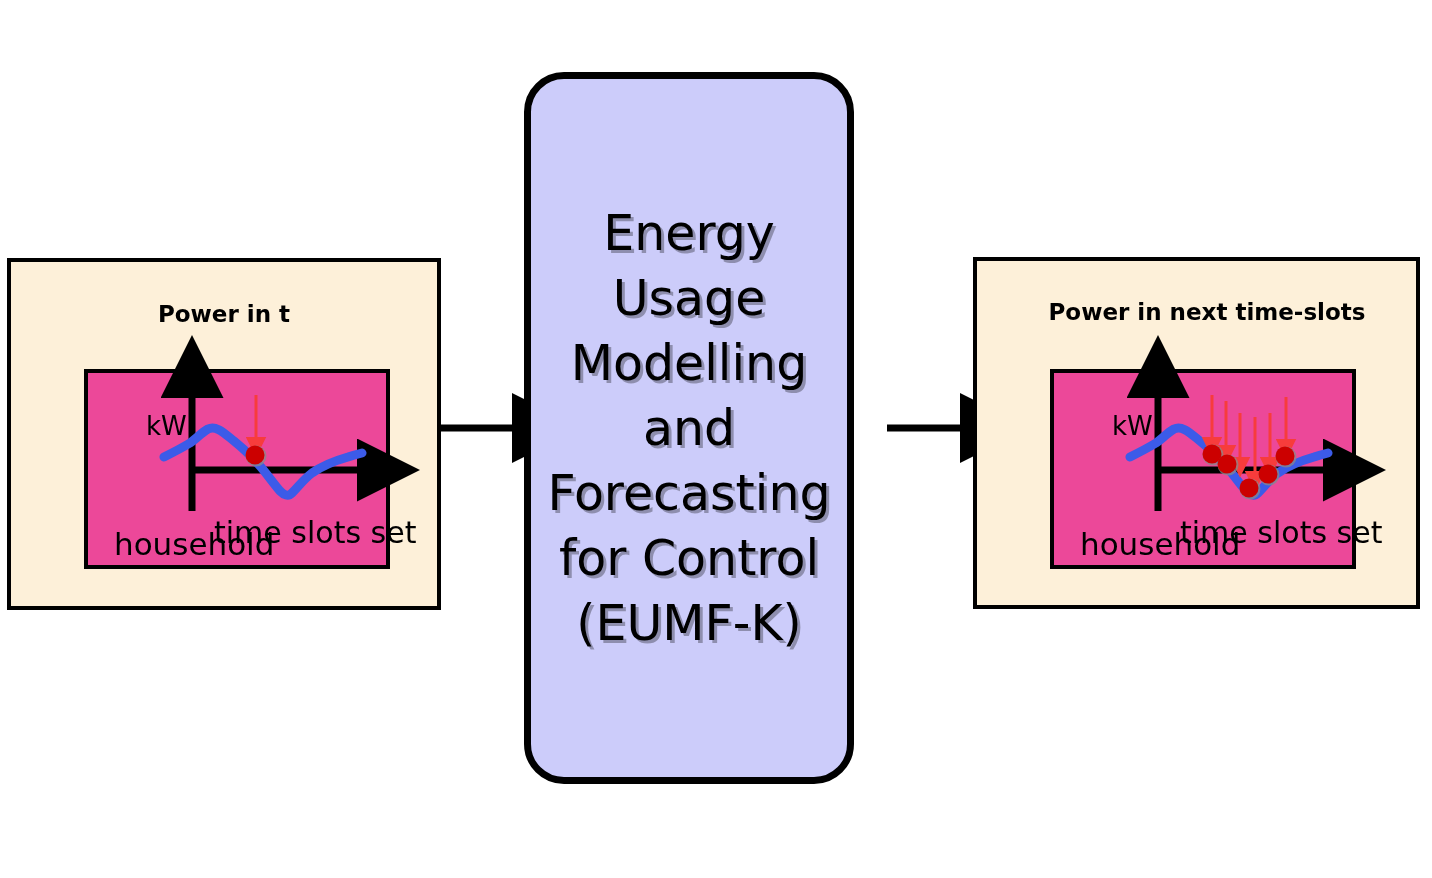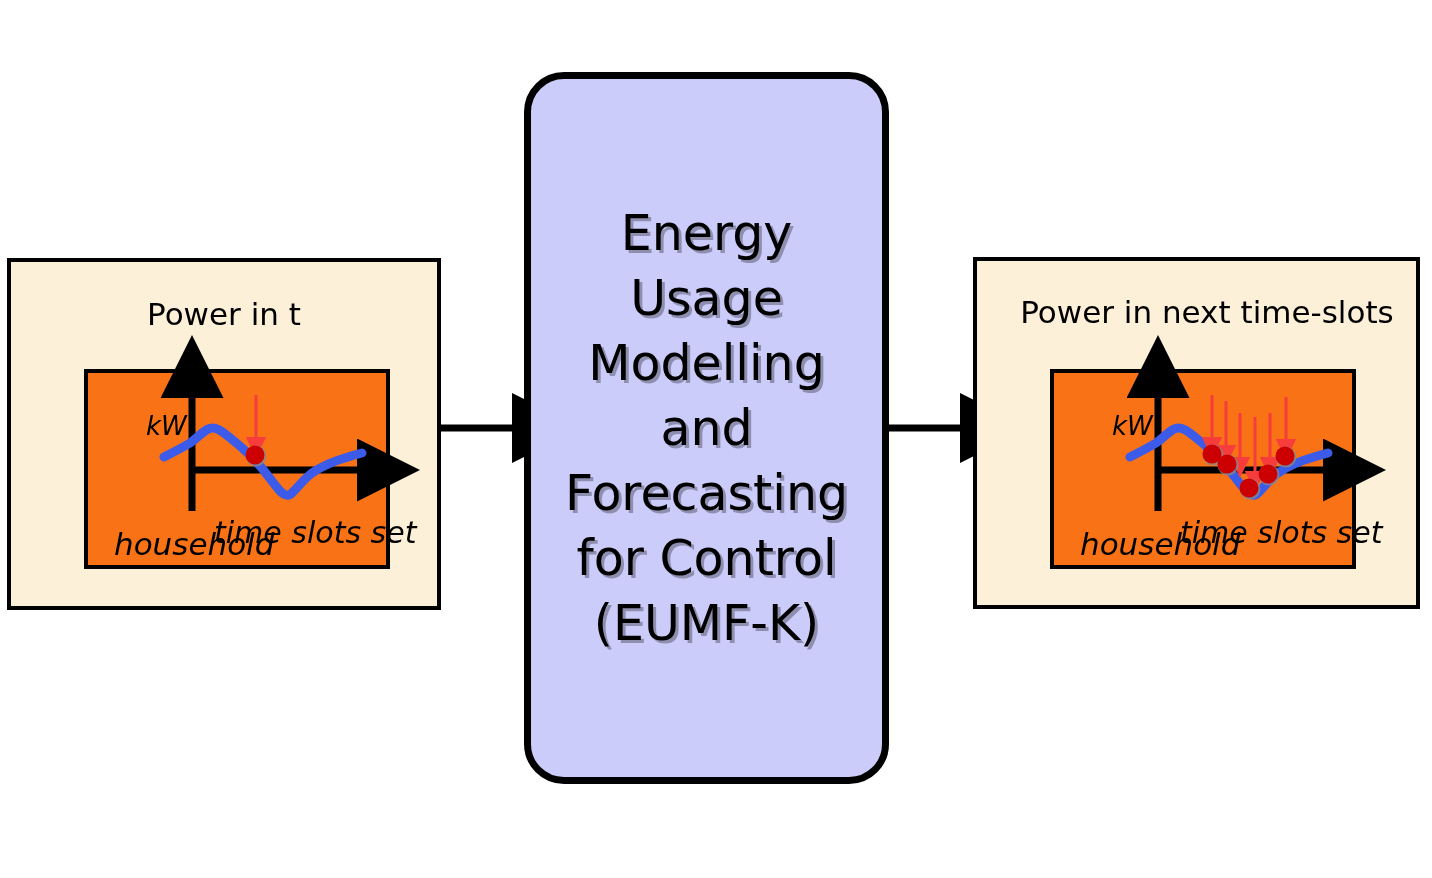--- a/index.html
+++ b/index.html
@@ -31,36 +31,36 @@
     border: 4px solid #000000;
     box-sizing: border-box;
   }
   #panel-left  { left: 7px;   top: 258px; width: 434px; height: 352px; }
   #panel-right { left: 973px; top: 257px; width: 447px; height: 352px; }
 
   .panel-title {
     position: absolute;
     left: 0; right: 0;
     text-align: center;
-    font-size: 31px;
+    font-size: 23px;
     line-height: 34px;
     color: #000;
     white-space: nowrap;
+    font-weight: bold;
   }
   #panel-left  .panel-title { top: 35px; }
   #panel-right .panel-title { top: 34px; margin-left: 21px; }
 
   
   .chart-card {
     position: absolute;
-    background: #f97316;
+    background: #ec4899;
     border: 4px solid #000000;
     box-sizing: border-box;
     overflow: visible;
-    font-style: italic;
   }
   #chart-card-left  { left: 73px;  top: 107px; width: 306px; height: 200px; }
   #chart-card-right { left: 73px;  top: 108px; width: 306px; height: 200px; }
 
   .chart-svg {
     position: absolute;
     left: -2px;
     top: -2px;
     width: 306px;
     height: 200px;
@@ -75,21 +75,21 @@
     line-height: 34px;
     color: #000;
     white-space: nowrap;
   }
 
   
   #process-box {
     position: absolute;
     left: 524px;
     top: 72px;
-    width: 365px;
+    width: 330px;
     height: 712px;
     background: #ccccfa;
     border: 7px solid #000000;
     border-radius: 40px;
     box-sizing: border-box;
     display: flex;
     align-items: center;
     justify-content: center;
   }
   #process-label {

